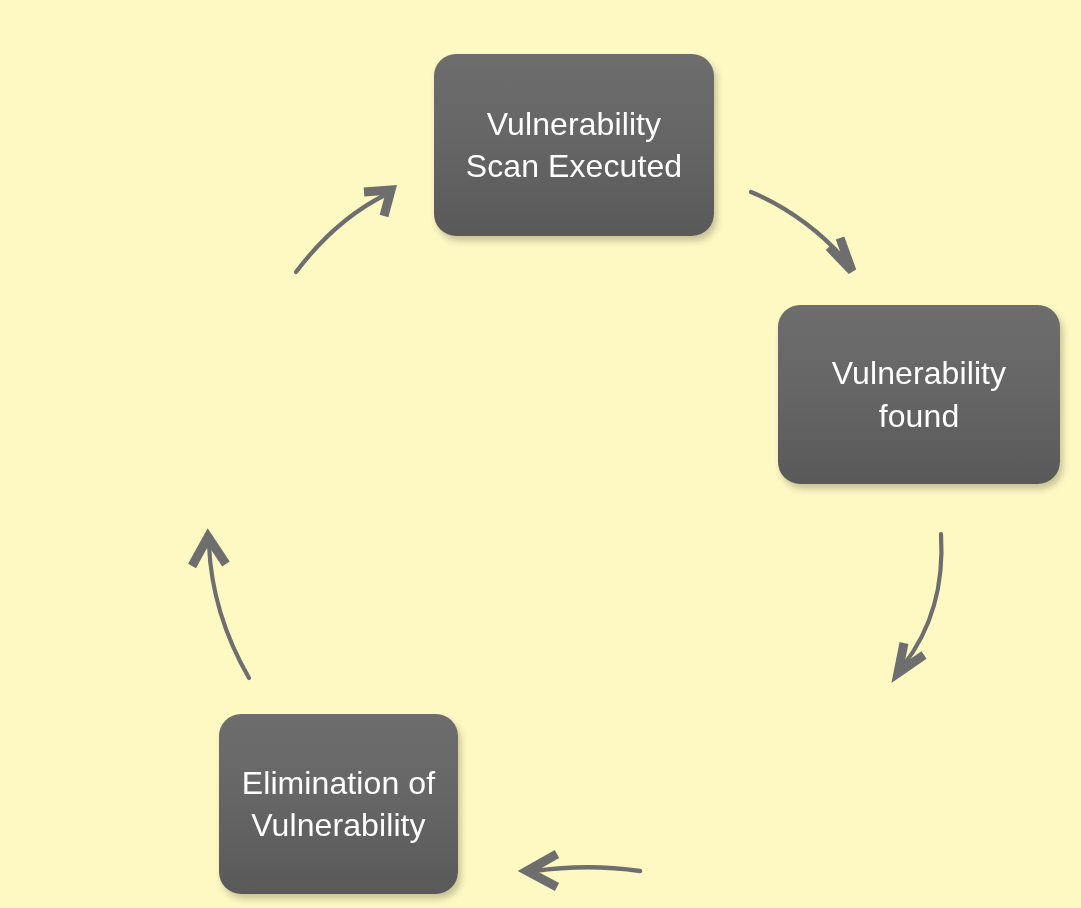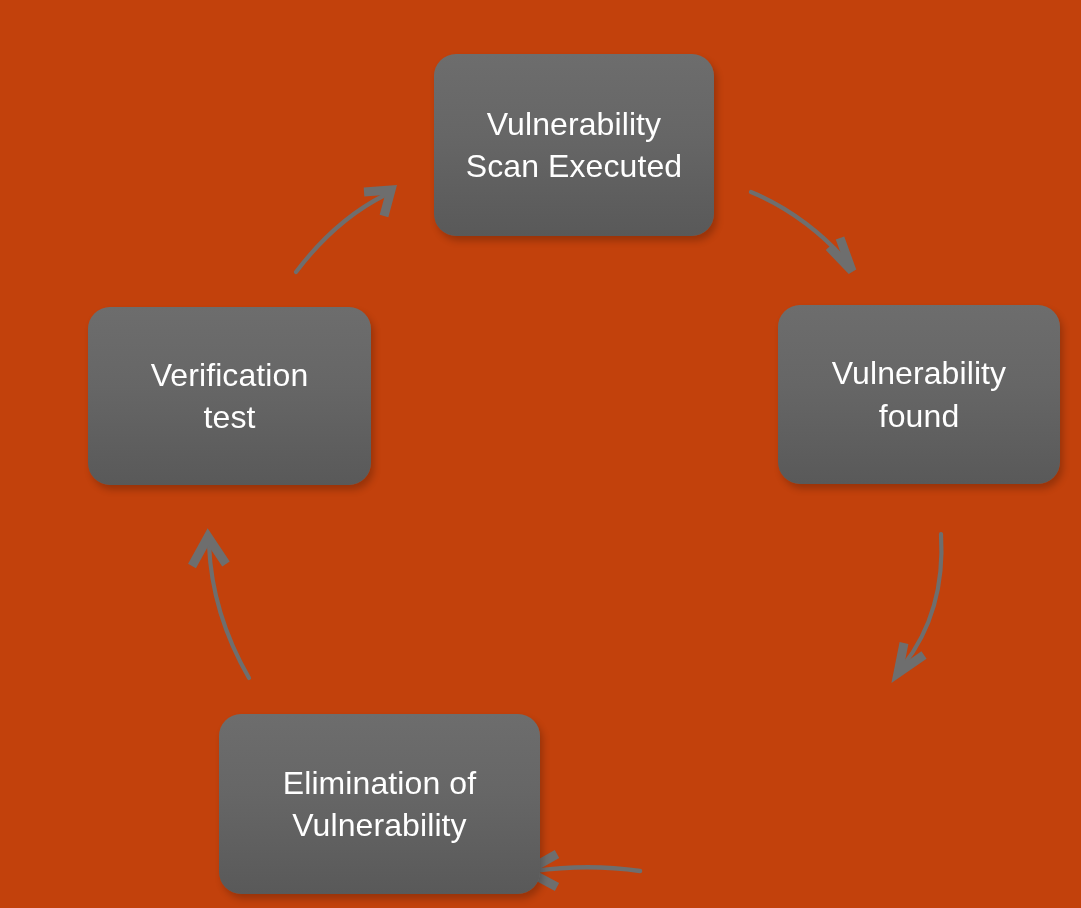--- a/index.html
+++ b/index.html
@@ -7,21 +7,21 @@
     padding: 0;
     background: #ffffff;
   }
   body {
     font-family: "Liberation Sans", sans-serif;
   }
   #canvas {
     position: relative;
     width: 1081px;
     height: 908px;
-    background: #c2410c;
+    background: #fef9c3;
     overflow: hidden;
   }
   .node {
     position: absolute;
     box-sizing: border-box;
     border-radius: 22px;
     background: linear-gradient(to bottom, #6d6d6d 0%, #666666 45%, #595959 100%);
     box-shadow: 3px 5px 7px rgba(0,0,0,0.22);
     display: flex;
     align-items: center;
@@ -98,23 +98,19 @@
     <span class="label">Vulnerability
 Scan Executed</span>
   </div>
 
   <div class="node" style="left:778px; top:305px; width:282px; height:179px;">
     <span class="label">Vulnerability
 found</span>
   </div>
 
 
-  <div class="node" style="left:219px; top:714px; width:321px; height:180px;">
+  <div class="node" style="left:219px; top:714px; width:239px; height:180px;">
     <span class="label">Elimination of
 Vulnerability</span>
   </div>
 
-  <div class="node" style="left:88px; top:307px; width:283px; height:178px;">
-    <span class="label">Verification
-test</span>
-  </div>
 
 </div>
 
 </body></html>

